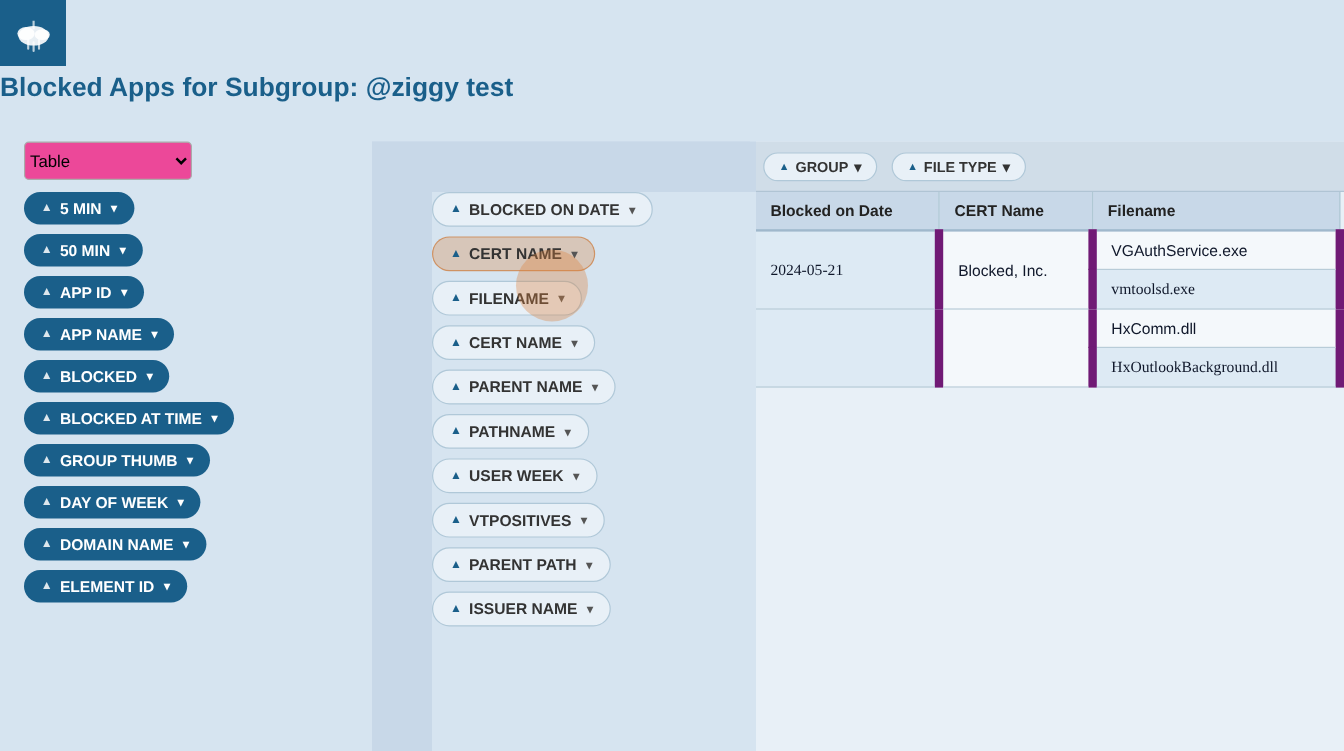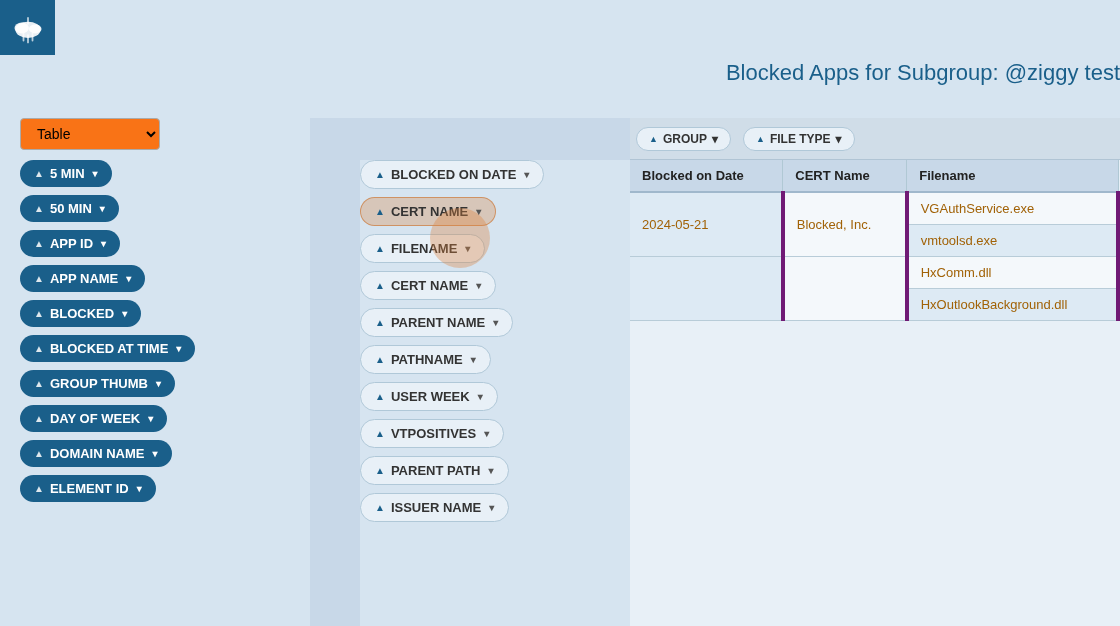--- a/index.html
+++ b/index.html
@@ -29,40 +29,40 @@
       width: 36px;
       height: 36px;
     }
 
     
     .page-title {
       position: absolute;
       top: 60px;
       left: 0;
       right: 0;
-      text-align: right;
+      text-align: left;
       color: #1a5f8a;
       font-size: 22px;
-      font-weight: normal;
+      font-weight: bold;
     }
 
     
     .view-selector {
       position: absolute;
       top: 118px;
       left: 20px;
       width: 140px;
     }
 
     .view-selector select {
       width: 100%;
-      padding: 6px 12px;
+      padding: 6px 0;
       border: 1px solid #aaa;
       border-radius: 4px;
-      background: #f97316;
+      background: #ec4899;
       font-size: 14px;
       cursor: pointer;
     }
 
     
     .left-panel {
       position: absolute;
       top: 160px;
       left: 20px;
       width: 280px;
@@ -204,32 +204,33 @@
       text-align: left;
       font-weight: bold;
       color: #222;
       border-bottom: 2px solid #a0b8cc;
       border-right: 1px solid #b0c8d4;
     }
 
     .data-table td {
       padding: 8px 12px;
       border-bottom: 1px solid #b8ccd8;
-      border-right: 4px solid #701a75;
+      border-right: 7px solid #701a75;
       background: #eef4f8;
-      color: #a16207;
+      color: #0f172a;
       vertical-align: middle;
     }
 
     .data-table tr:nth-child(odd) td {
       background: #f4f8fb;
     }
 
     .data-table tr td:first-child {
       background: #ddeaf4;
+      font-family: Liberation Serif, serif;
     }
 
     
     .panel-separator {
       position: absolute;
       top: 118px;
       left: 310px;
       width: 50px;
       bottom: 0;
       background: #c8d8e8;

